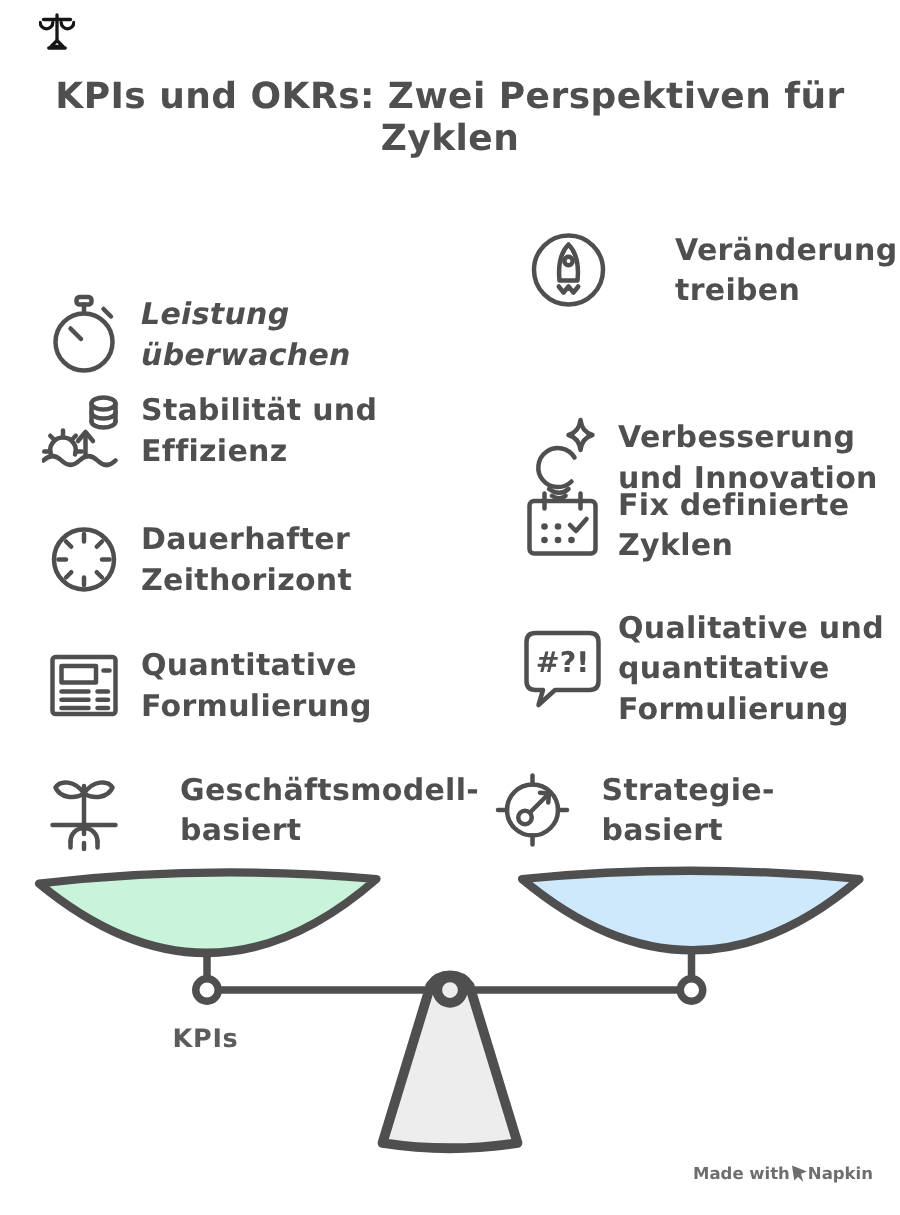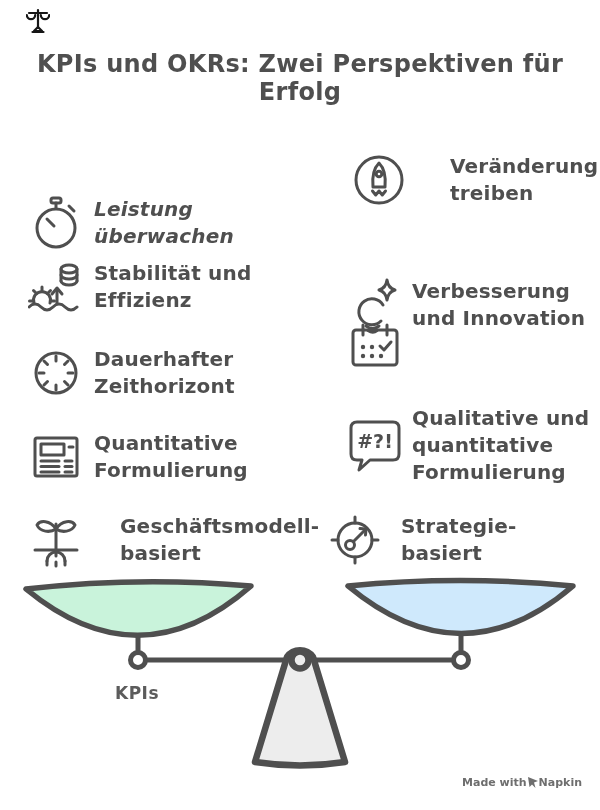--- a/index.html
+++ b/index.html
@@ -37,21 +37,21 @@
   <svg class="header-icon" width="24" height="28" viewBox="0 0 24 28">
     <path d="M12 4 V21"></path>
     <path d="M3 7 H21"></path>
     <path d="M0.8 9 A4.2 4.2 0 0 0 9.2 9"></path>
     <path d="M14.8 9 A4.2 4.2 0 0 0 23.2 9"></path>
     <path d="M12 21 L8 25 H16 Z"></path>
     <path d="M6.5 26 H17.5"></path>
   </svg>
 
   <div class="title">KPIs und OKRs: Zwei Perspektiven für
-Erfolg</div>
+Zyklen</div>
 
   <div class="row" style="left:28px;top:196px;font-style:italic;">
     <span class="icon-box">
       <svg class="ico" width="44" height="54" viewBox="0 0 44 54">
         <rect x="17" y="2" width="10" height="5" rx="2"></rect>
         <path d="M22 7 V12"></path>
           <path d="M35 10 L40 15"></path>
         <circle cx="22" cy="32" r="19"></circle>
           <path d="M13 23 L20 30"></path>
       </svg>
@@ -169,20 +169,22 @@
         <path d="M13 2 V12"></path>
           <path d="M37 2 V12"></path>
         <circle class="fill" cx="13" cy="24" r="2.2"></circle>
           <circle class="fill" cx="22" cy="24" r="2.2"></circle>
         <circle class="fill" cx="13" cy="33" r="2.2"></circle>
           <circle class="fill" cx="22" cy="33" r="2.2"></circle>
         <circle class="fill" cx="31" cy="33" r="2.2"></circle>
         <path d="M30 23 l4 4 l7 -8"></path>
       </svg>
     </span>
+    <div class="item-text">Fix definierte
+Zyklen</div>
   </div>
 
   <div class="row right" style="left:348px;top:405px;">
     <span class="icon-box">
       <svg class="ico" width="54" height="58" viewBox="0 0 54 58">
         <path d="M9 5 H45 Q51 5 51 11 V37 Q51 43 45 43 H22 L11 53 L14 43 H9 Q3 43 3 37 V11 Q3 5 9 5 Z"></path>
         <text x="27" y="31" text-anchor="middle">#?!</text>
       </svg>
     </span>
     <div class="item-text">Qualitative und

